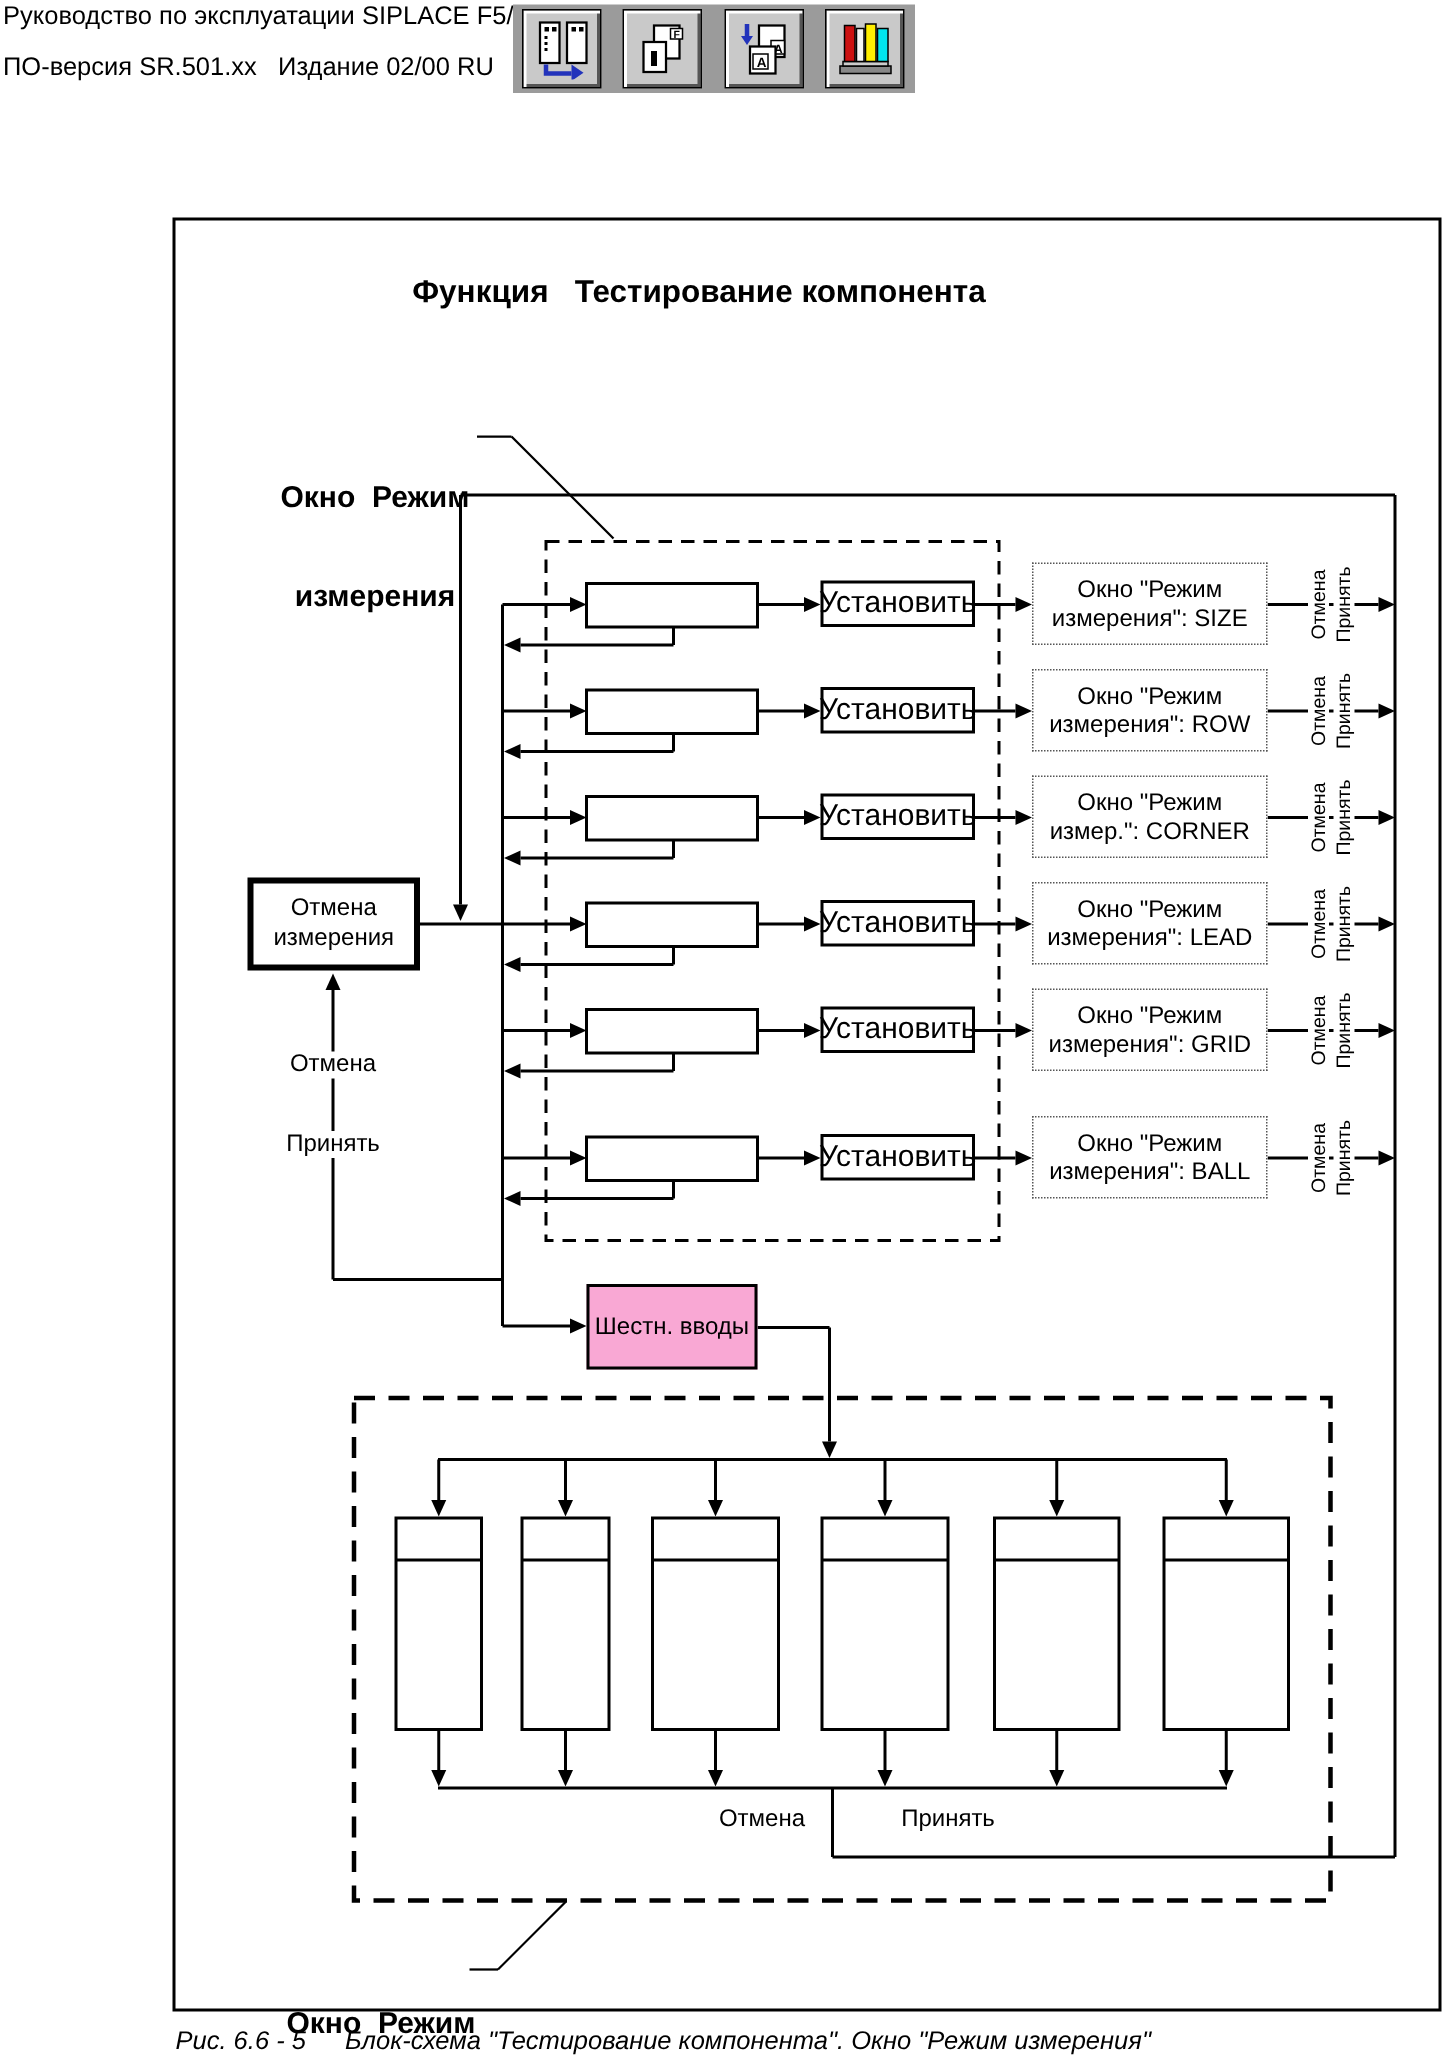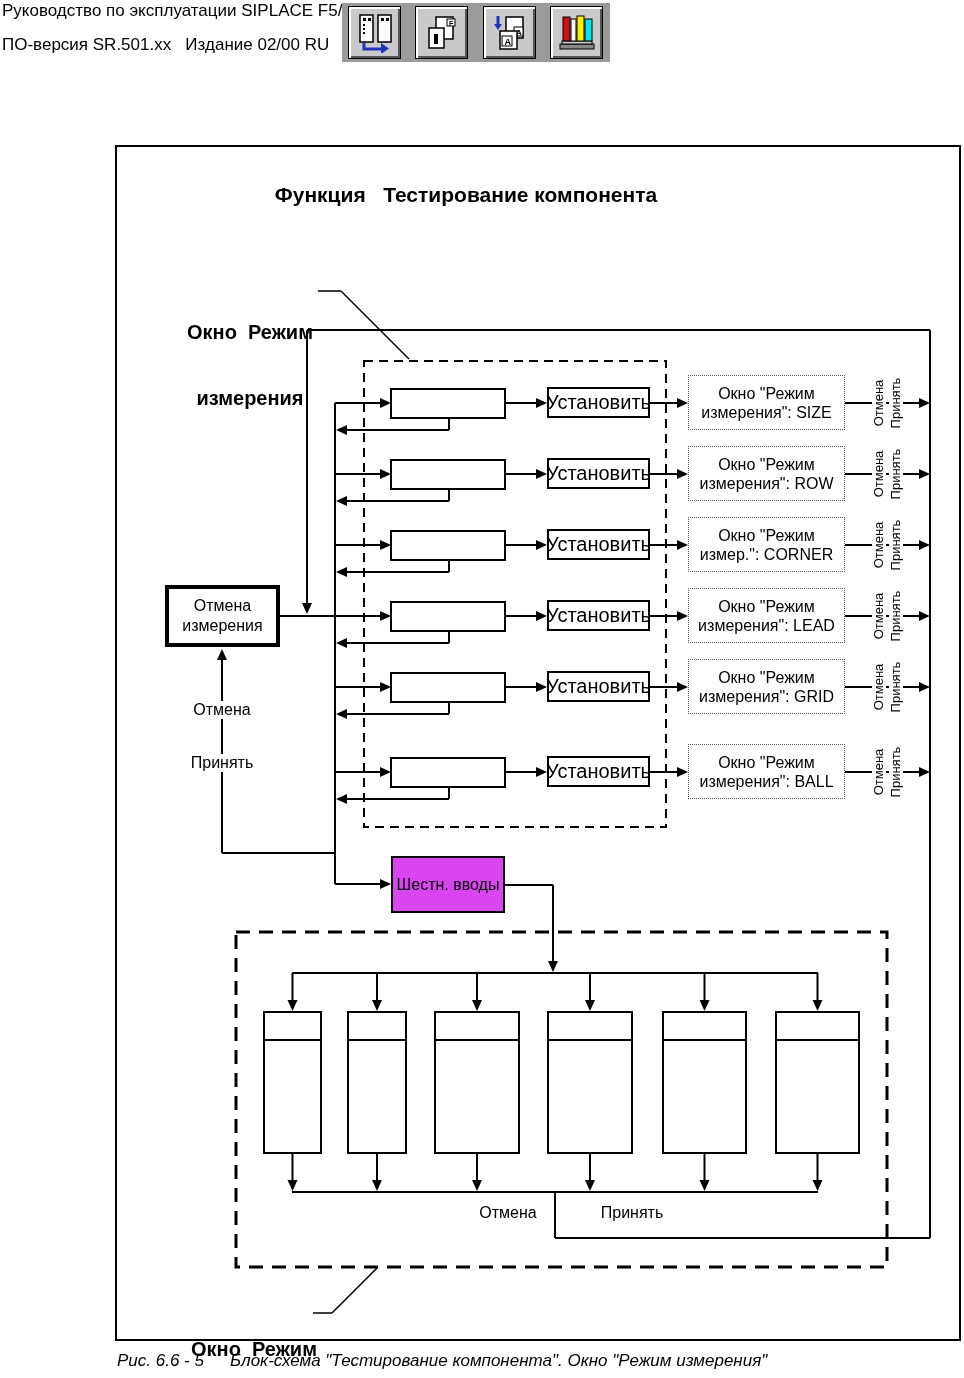--- a/index.html
+++ b/index.html
@@ -13,21 +13,21 @@
         box-shadow:inset 2px 2px 0 #ffffff, inset -2px -2px 0 #555555;
         display:flex;align-items:center;justify-content:center;padding:0;cursor:pointer;}
   #outer-box{position:absolute;left:115px;top:145px;width:846px;height:1196px;
              border:2px solid #000;box-sizing:border-box;background:transparent;}
   .title{width:702px;left:115px;text-align:center;font-size:21px;font-weight:bold;white-space:pre;}
   .biglabel{font-size:20px;font-weight:bold;white-space:pre;line-height:22px;}
   #mode-box{left:165px;top:585px;width:115px;height:62px;border:4px solid #000;box-sizing:border-box;
             background:#fff;display:flex;flex-direction:column;align-items:center;justify-content:center;
             font-size:16px;line-height:20px;text-align:center;}
   #hex-box{left:391px;top:856px;width:114px;height:57px;border:2px solid #000;box-sizing:border-box;
-           background:#d946ef;display:flex;align-items:center;justify-content:center;font-size:16px;}
+           background:#f9a8d4;display:flex;align-items:center;justify-content:center;font-size:16px;}
   .setbox{left:547px;width:103px;height:31px;border:2px solid #000;box-sizing:border-box;background:#fff;
           display:flex;align-items:center;justify-content:center;font-size:20px;}
   .winbox{left:688px;width:157px;height:55px;border:1px dotted #555;box-sizing:border-box;background:#fff;
           display:flex;flex-direction:column;align-items:center;justify-content:center;
           font-size:16px;line-height:19px;text-align:center;white-space:pre;}
   .rot{width:70px;height:14px;line-height:14px;font-size:13px;text-align:center;background:#fff;
        transform:rotate(-90deg);}
   .rotl{left:844px;} .rota{left:861px;}
   .sidelbl{width:70px;text-align:center;background:#fff;font-size:16px;}
   .botlbl{font-size:16px;text-align:center;background:#fff;}

